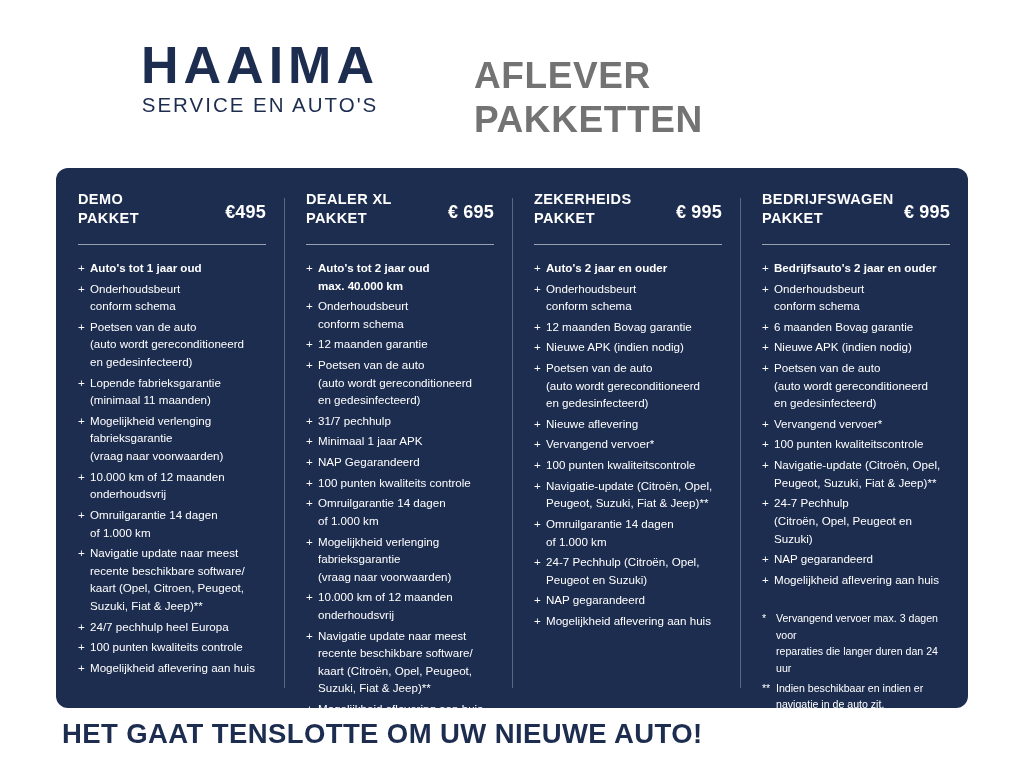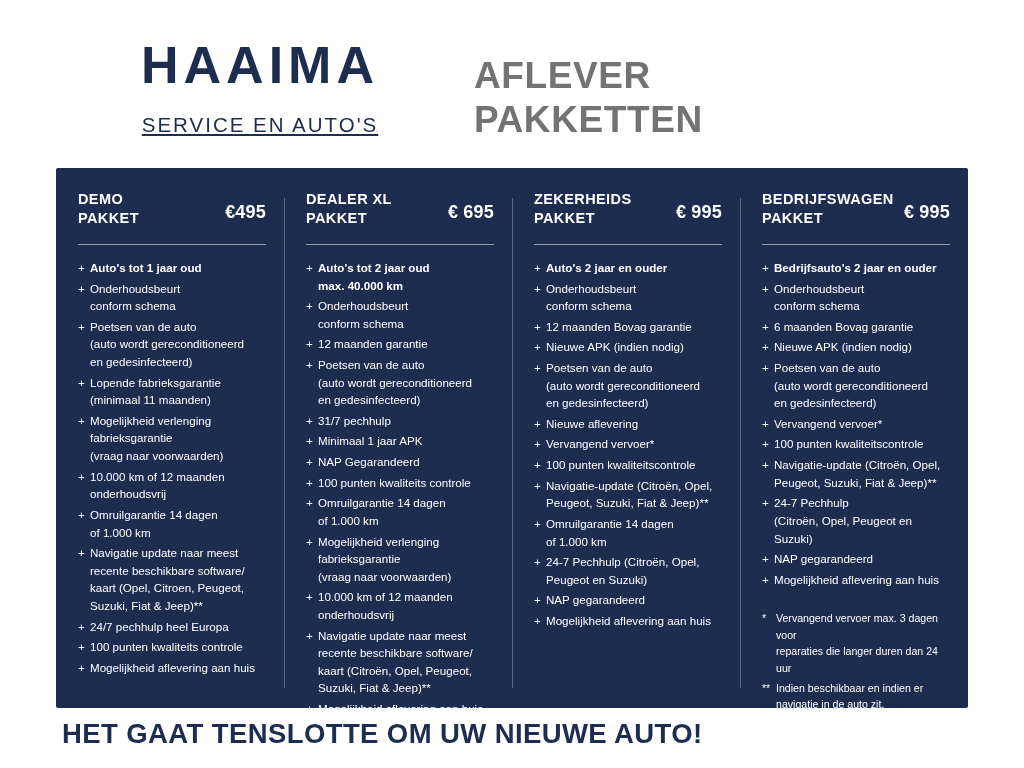--- a/index.html
+++ b/index.html
@@ -35,41 +35,40 @@
     letter-spacing: 5px;
     color: #1d2d4f;
     line-height: 1.05;
     white-space: nowrap;
     text-align: center;
   }
   .brand-sub {
     font-size: 20.5px;
     letter-spacing: 2.0px;
     color: #1d2d4f;
-    margin-top: 20px;
+    margin-top: 0;
     white-space: nowrap;
-    text-decoration: underline;
   }
   .title {
     margin-left: 44px;
     margin-top: 16px;
     color: #737373;
     font-weight: bold;
     font-size: 37px;
     letter-spacing: 0.6px;
     line-height: 1.18;
   }
 
   
   .panel {
     position: absolute;
     left: 56px; top: 168px;
     width: 912px; height: 540px;
     background: #1d2d4f;
-    border-radius: 2px;
+    border-radius: 12px;
     padding: 22px 0 0 0;
     display: flex;
   }
   .col {
     position: relative;
     flex: 1 1 0;
     padding: 0 18px 0 22px;
     color: #ffffff;
   }
   .col + .col::before {

